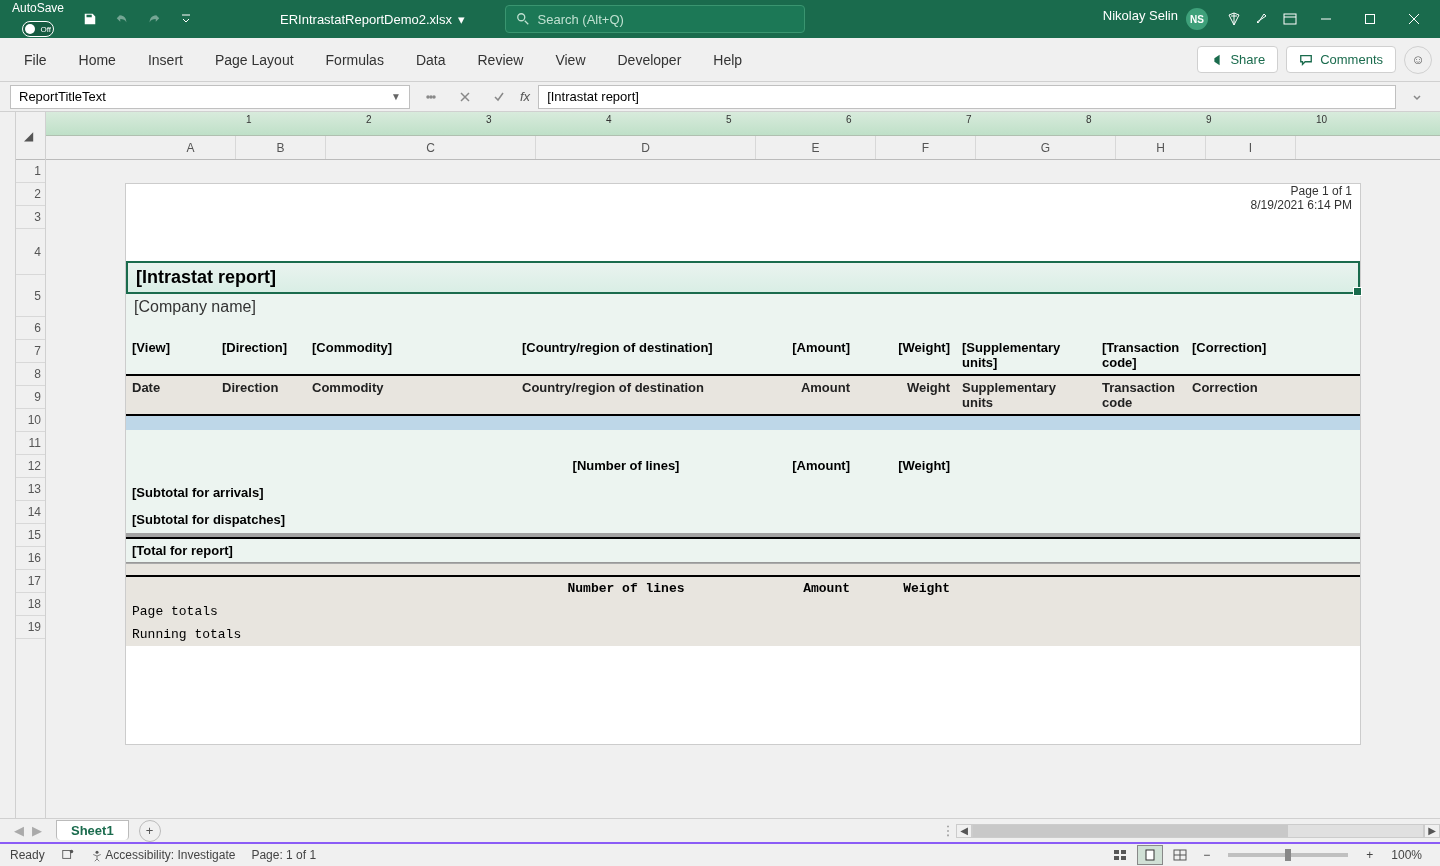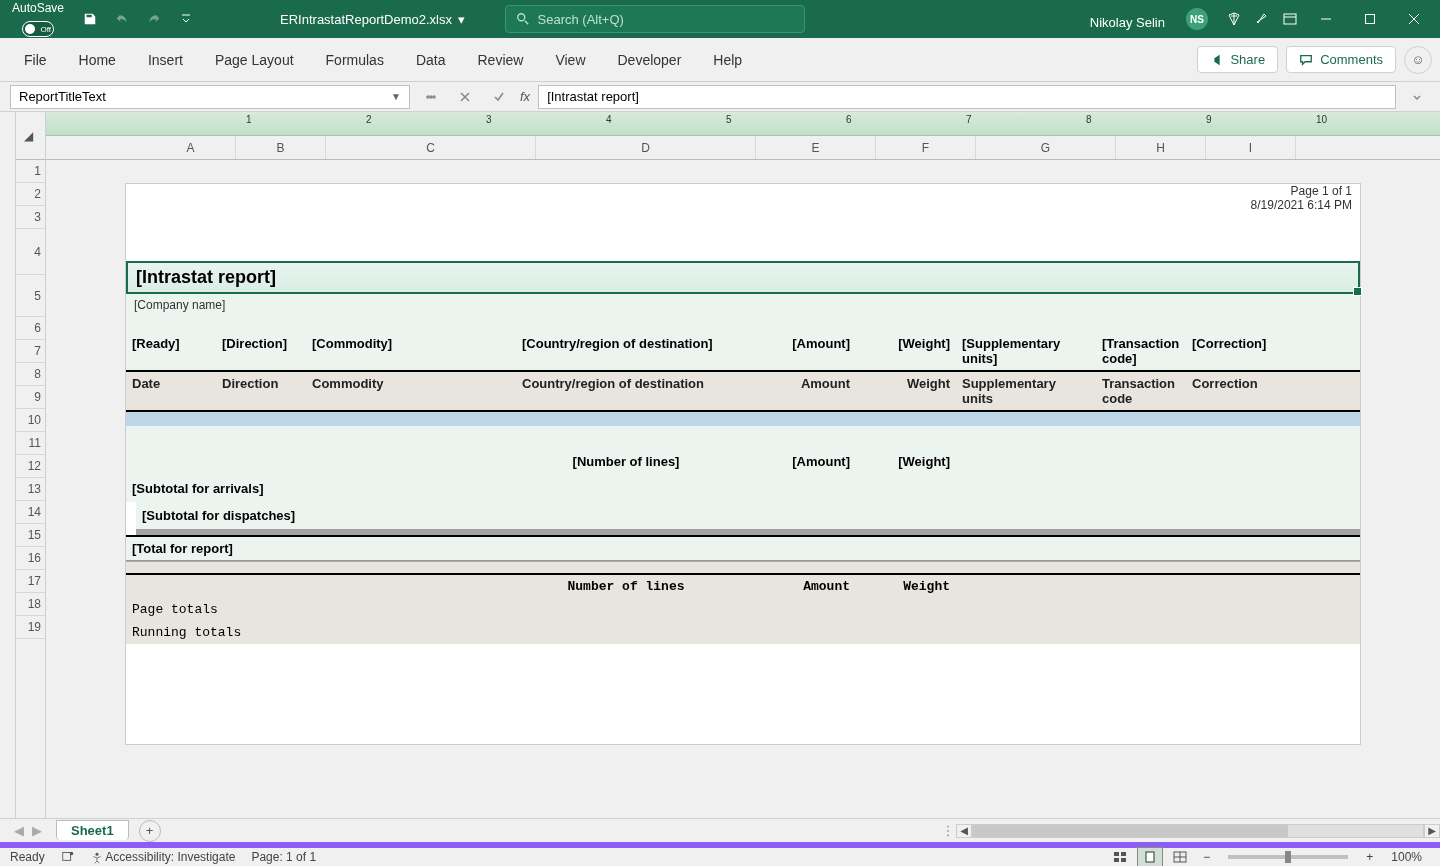--- a/index.html
+++ b/index.html
@@ -11,21 +11,21 @@
 .autosave { display: flex; align-items: center; gap: 6px; padding: 0 8px; font-size: 12px; flex-direction: column; }
 .toggle { width: 32px; height: 16px; background: #165b41; border-radius: 8px; border: 1px solid #fff; position: relative; display: flex; align-items: center; }
 .toggle::before { content: ""; width: 10px; height: 10px; background: #fff; border-radius: 50%; position: absolute; left: 2px; }
 .toggle span { font-size: 8px; margin-left: auto; margin-right: 2px; color: #fff; }
 .tb-icon { width: 28px; height: 28px; display: flex; align-items: center; justify-content: center; cursor: pointer; border-radius: 3px; }
 .tb-icon svg { fill: #fff; }
 .tb-icon.disabled svg { fill: rgba(255,255,255,0.4); }
 .filename { margin-left: 80px; font-size: 13px; display: flex; align-items: center; gap: 6px; }
 .searchbox { margin-left: 40px; flex: 0 0 300px; height: 28px; background: #1c7856; border: 1px solid #3a9570; border-radius: 4px; display: flex; align-items: center; padding: 0 10px; gap: 8px; font-size: 13px; color: #bfe0d0; }
 .titlebar-right { margin-left: auto; display: flex; align-items: center; gap: 0; }
-.user { display: flex; align-items: flex-end; gap: 21px; padding: 0 12px; font-size: 13px; }
+.user { display: flex; align-items: flex-start; gap: 8px; padding: 0 12px; font-size: 13px; }
 .user .avatar { width: 22px; height: 22px; border-radius: 50%; background: #3ea07a; display: flex; align-items: center; justify-content: center; font-size: 10px; color: #fff; font-weight: 600; }
 .win-btn { width: 44px; height: 38px; display: flex; align-items: center; justify-content: center; cursor: pointer; }
 .win-btn svg { stroke: #fff; fill: none; stroke-width: 1; }
 
 
 .ribbon { height: 44px; background: #f0f0f0; border-bottom: 1px solid #d0d0d0; display: flex; align-items: center; padding: 0 8px; }
 .ribbon-tabs { display: flex; gap: 0; }
 .ribbon-tab { padding: 10px 16px; font-size: 14px; color: #333; cursor: pointer; }
 .ribbon-right { margin-left: auto; display: flex; gap: 8px; align-items: center; }
 .share-btn, .comments-btn { background: #fff; border: 1px solid #d0d0d0; border-radius: 4px; padding: 5px 12px; font-size: 13px; display: flex; align-items: center; gap: 6px; cursor: pointer; }
@@ -58,21 +58,21 @@
 
 
 .page-wrap { padding: 24px 80px; position: relative; }
 .page { background: #fff; box-shadow: 0 0 0 1px #ccc; padding: 37px 0 60px 0; min-height: 560px; position: relative; }
 .page-meta { position: absolute; right: 8px; top: 0; text-align: right; font-size: 12px; color: #333; }
 
 
 .report { width: 100%; }
 .sel-cell { background: linear-gradient(#eaf3ef, #d9eee5); border: 2px solid #1a6b4d; padding: 4px 8px; font-size: 18px; font-weight: 800; color: #000; position: relative; margin-bottom: 0; }
 .sel-cell::after { content: ""; position: absolute; right: -4px; bottom: -4px; width: 7px; height: 7px; background: #1a6b4d; border: 1px solid #fff; }
-.company { background: #ecf4f0; padding: 4px 8px; font-size: 12px; color: #333; }
+.company { background: #ecf4f0; padding: 4px 8px; font-size: 16px; color: #333; }
 .blank-blue { background: #ecf4f0; height: 16px; }
 
 .hdr-row, .sub-row, .tot-row, .ftr-row { display: flex; width: 100%; font-size: 13px; }
 .hdr-row { background: #ecf4f0; border-bottom: 2px solid #000; }
 .hdr-row .c, .sub-row .c, .tot-row .c, .ftr-row .c { padding: 4px 6px; }
 .hdr-row .c { font-weight: 700; color: #000; }
 .sub-row { background: #e8e5df; border-bottom: 2px solid #000; }
 .sub-row .c { font-weight: 700; color: #222; }
 .blue-band { background: #bed7e8; height: 14px; }
 .blue-band2 { background: #ecf4f0; height: 22px; }
@@ -97,21 +97,21 @@
 .nav-arrows { display: flex; gap: 0; padding: 0 10px; }
 .nav-arrows span { color: #aaa; padding: 0 4px; cursor: pointer; }
 .sheet-tab { background: #fff; padding: 2px 14px; border: 1px solid #bbb; border-bottom: none; font-size: 13px; color: #1a6b4d; font-weight: 600; cursor: pointer; border-radius: 0 0 4px 4px; transform: translateY(-1px); }
 .add-sheet { width: 22px; height: 22px; border: 1px solid #bbb; border-radius: 50%; display: flex; align-items: center; justify-content: center; margin-left: 10px; cursor: pointer; color: #555; }
 .hscroll { margin-left: auto; width: 500px; height: 16px; background: #f0f0f0; display: flex; align-items: center; }
 .hscroll .track { flex: 1; background: #e0e0e0; height: 14px; position: relative; border: 1px solid #ccc; }
 .hscroll .thumb { position: absolute; left: 0; width: 70%; height: 100%; background: #c8c8c8; }
 .hscroll .arr { width: 16px; height: 14px; border: 1px solid #ccc; display: flex; align-items: center; justify-content: center; font-size: 10px; color: #555; }
 
 
-.statusbar { height: 24px; background: #f0f0f0; display: flex; align-items: center; padding: 0 10px; font-size: 12px; color: #444; gap: 16px; border-top: 6px solid #8b5cf6; }
+.statusbar { height: 24px; background: #f0f0f0; display: flex; align-items: center; padding: 0 10px; font-size: 12px; color: #444; gap: 16px; border-top: 2px solid #8b5cf6; }
 .statusbar .right { margin-left: auto; display: flex; align-items: center; gap: 4px; }
 .view-btn { width: 26px; height: 20px; display: flex; align-items: center; justify-content: center; cursor: pointer; }
 .view-btn.active { background: #d0e0d5; border: 1px solid #888; }
 .zoom-slider { width: 120px; height: 4px; background: #c0c0c0; position: relative; margin: 0 8px; }
 .zoom-slider .knob { position: absolute; left: 50%; top: -4px; width: 6px; height: 12px; background: #888; transform: translateX(-50%); }
 .zoom-slider .mid { position: absolute; left: 50%; top: -2px; width: 1px; height: 8px; background: #888; }
 </style>
 </head>
 <body>
 
@@ -316,21 +316,21 @@
           <div>8/19/2021 6:14 PM</div>
         </div>
 
         <div style="height:40px;"></div>
         <div class="report">
           <div class="sel-cell">[Intrastat report]</div>
           <div class="company">[Company name]</div>
           <div class="blank-blue"></div>
 
           <div class="hdr-row">
-            <div class="c cA">[Ready]</div>
+            <div class="c cA">[View]</div>
             <div class="c cB">[Direction]</div>
             <div class="c cC">[Commodity]</div>
             <div class="c cD">[Country/region of destination]</div>
             <div class="c cE">[Amount]</div>
             <div class="c cF">[Weight]</div>
             <div class="c cG">[Supplementary units]</div>
             <div class="c cH">[Transaction code]</div>
             <div class="c cI">[Correction]</div>
           </div>
 
@@ -357,21 +357,21 @@
             <div class="c cE">[Amount]</div>
             <div class="c cF">[Weight]</div>
             <div class="c cG"></div>
               <div class="c cH"></div>
               <div class="c cI"></div>
           </div>
 
           <div class="sum-row">
             <div class="c" style="flex:1;">[Subtotal for arrivals]</div>
           </div>
-          <div class="sum-row" style="border-bottom:6px solid #a3a3a3;margin-left:10px;">
+          <div class="sum-row" style="border-bottom:4px solid #a3a3a3;">
             <div class="c" style="flex:1;">[Subtotal for dispatches]</div>
           </div>
 
           <div class="tot-row">
             <div class="c" style="flex:1;">[Total for report]</div>
           </div>
 
           <div class="ftr-sep"></div>
 
           <div class="ftr-row">

